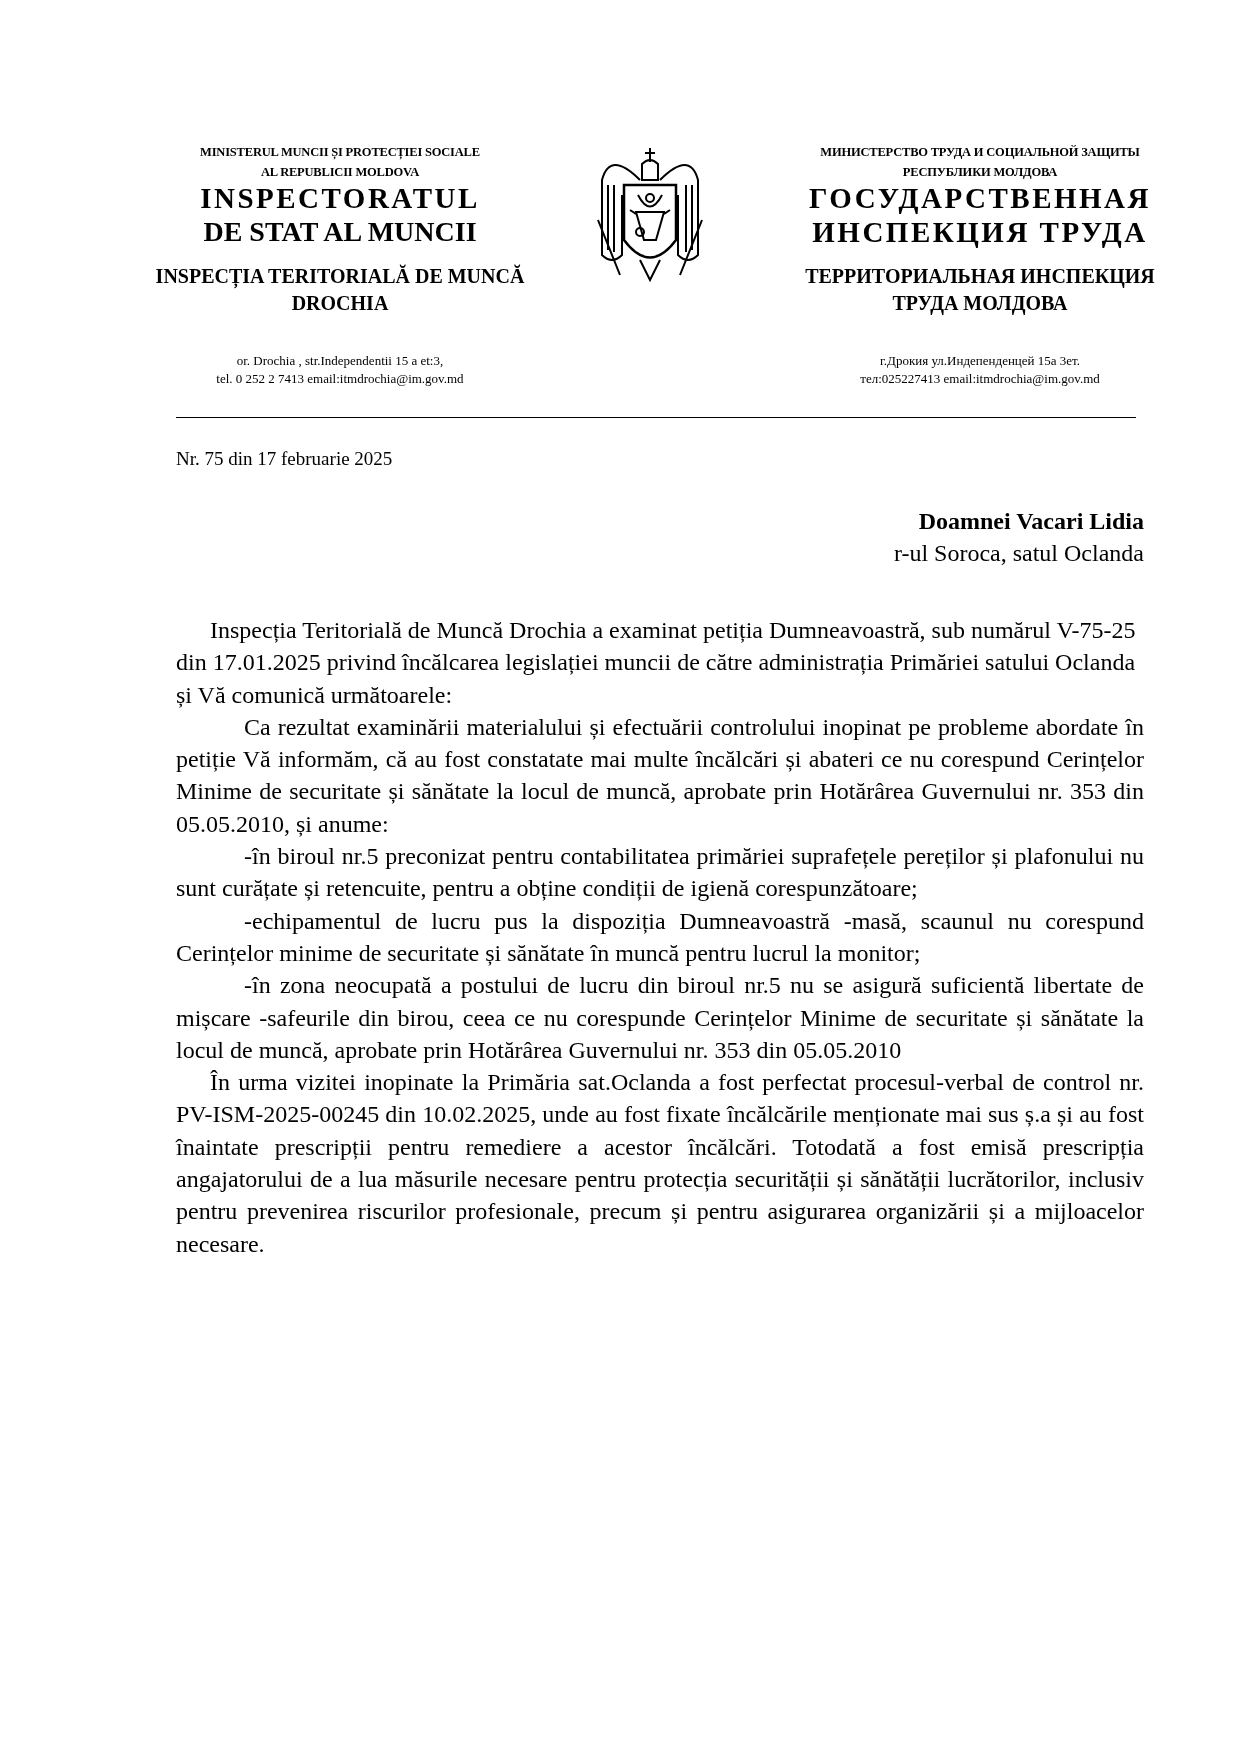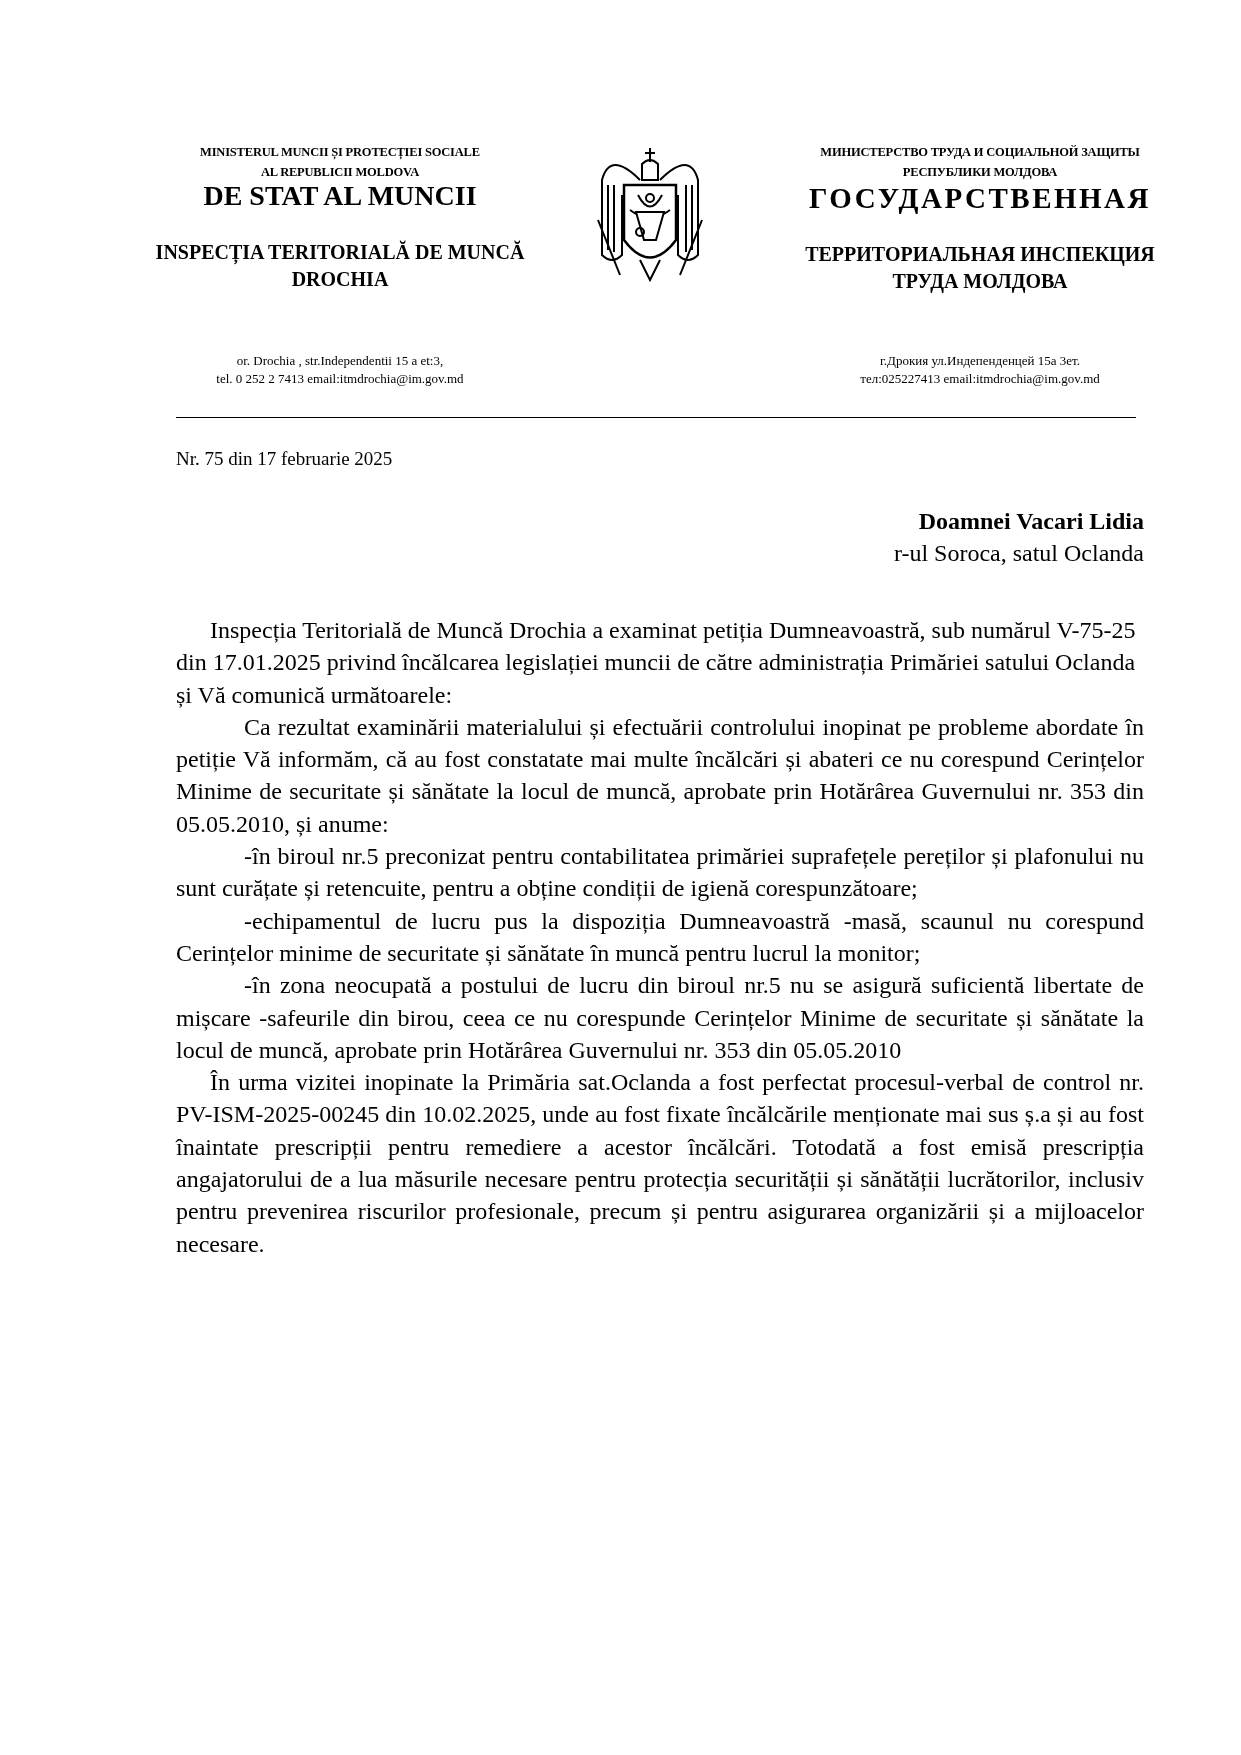--- a/index.html
+++ b/index.html
@@ -3,40 +3,41 @@
   <meta charset="utf-8">
   <style>
     html, body { margin: 0; padding: 0; background: #ffffff; }
     body { width: 1241px; height: 1755px; position: relative; overflow: hidden; color: #000; font-family: "Liberation Serif", "DejaVu Serif", serif; }
     .hdr-col { position: absolute; text-align: center; font-weight: bold; }
     .ro { left: 100px; width: 480px; top: 140px; }
     .ru { left: 760px; width: 440px; top: 140px; }
     .ministry { font-size: 12.5px; line-height: 25px; letter-spacing: -0.2px; }
     .inst { font-size: 29px; line-height: 34px; letter-spacing: 2.5px; margin-top: 2px; }
     .inst2 { font-size: 28px; line-height: 34px; letter-spacing: 0px; }
-    .terr { font-size: 20px; line-height: 27px; margin-top: 26px; }
+    .terr { font-size: 20px; line-height: 27px; margin-top: 14px; }
     .addr { position: absolute; text-align: center; font-size: 13px; line-height: 18px; font-weight: normal; }
     .addr.ro-a { left: 100px; width: 480px; top: 352px; }
     .addr.ru-a { left: 760px; width: 440px; top: 352px; }
     .rule { position: absolute; left: 176px; width: 960px; top: 417px; border-top: 1px solid #000; }
     .emblem { position: absolute; left: 590px; top: 140px; width: 120px; height: 150px; }
     .ref { position: absolute; left: 176px; top: 448px; font-size: 19px; }
     .addressee { position: absolute; right: 97px; top: 505px; text-align: right; font-size: 24px; line-height: 32px; }
     .addressee .name { font-weight: bold; }
     .body-text { position: absolute; left: 176px; width: 968px; top: 614px; font-size: 24px; line-height: 32.3px; text-align: justify; }
     .body-text p { margin: 0; }
     .ind1 { text-indent: 34px; }
     .ind2 { text-indent: 68px; }
   </style>
 </head>
 <body>
 
 <div class="hdr-col ro">
   <div class="ministry">MINISTERUL MUNCII ȘI  PROTECȚIEI SOCIALE</div>
   <div class="ministry" style="line-height:14px;">AL REPUBLICII  MOLDOVA</div>
+  <div class="inst">INSPECTORATUL</div>
   <div class="inst2">DE STAT AL MUNCII</div>
   <div class="terr">INSPECȚIA TERITORIALĂ DE MUNCĂ</div>
   <div class="terr" style="margin-top:0">DROCHIA</div>
 </div>
 
 <div class="emblem">
   <svg width="120" height="150" viewBox="0 0 120 150">
     <g fill="none" stroke="#000" stroke-width="2">
 
       <path d="M60 8 L60 22 M55 13 L65 13"></path>
@@ -61,20 +62,21 @@
 
       <path d="M50 120 L60 140 L70 120"></path>
     </g>
   </svg>
 </div>
 
 <div class="hdr-col ru">
   <div class="ministry">МИНИСТЕРСТВО ТРУДА И СОЦИАЛЬНОЙ ЗАЩИТЫ</div>
   <div class="ministry" style="line-height:14px;">РЕСПУБЛИКИ МОЛДОВА</div>
   <div class="inst">ГОСУДАРСТВЕННАЯ</div>
+  <div class="inst" style="margin-top:0">ИНСПЕКЦИЯ  ТРУДА</div>
   <div class="terr">ТЕРРИТОРИАЛЬНАЯ ИНСПЕКЦИЯ</div>
   <div class="terr" style="margin-top:0">ТРУДА МОЛДОВА</div>
 </div>
 
 <div class="addr ro-a">
   <div>or. Drochia , str.Independentii 15 a et:3,</div>
   <div>tel. 0 252 2 7413 email:itmdrochia@im.gov.md</div>
 </div>
 <div class="addr ru-a">
   <div>г.Дрокия ул.Индепенденцей 15а 3ет.</div>

